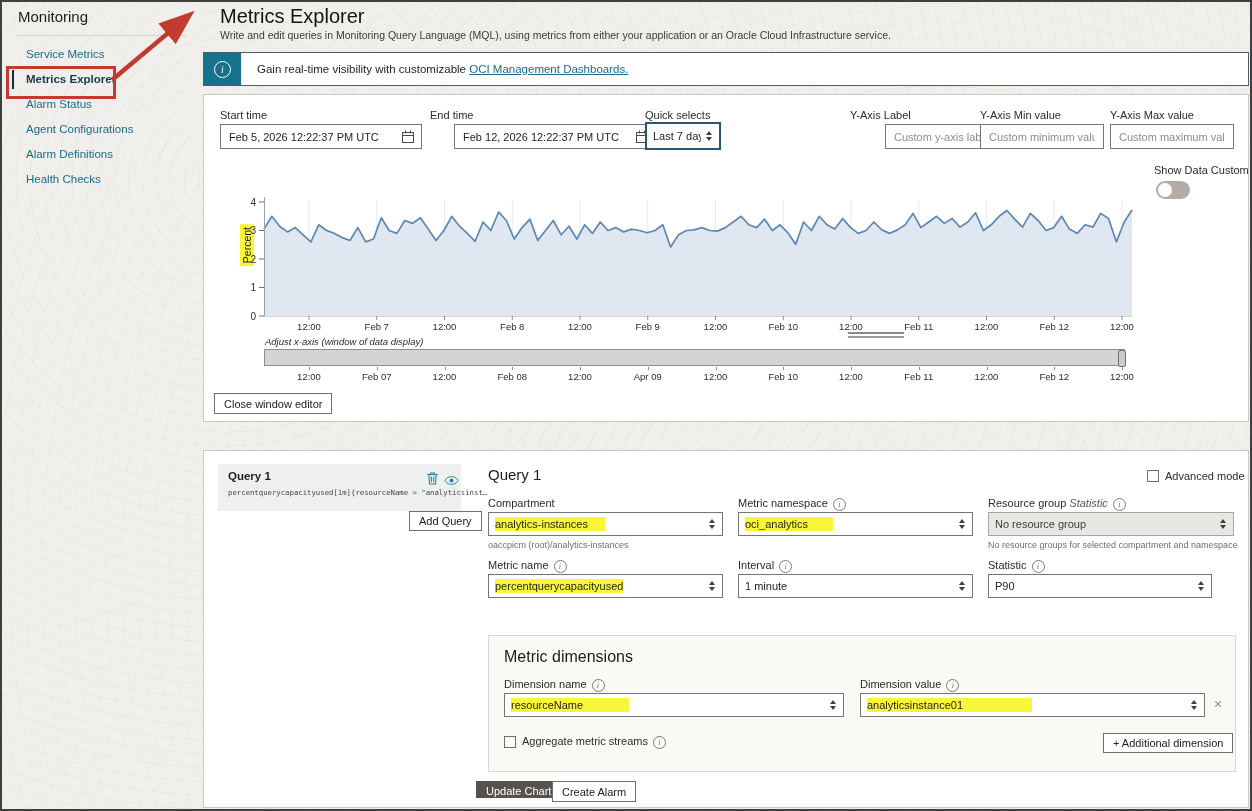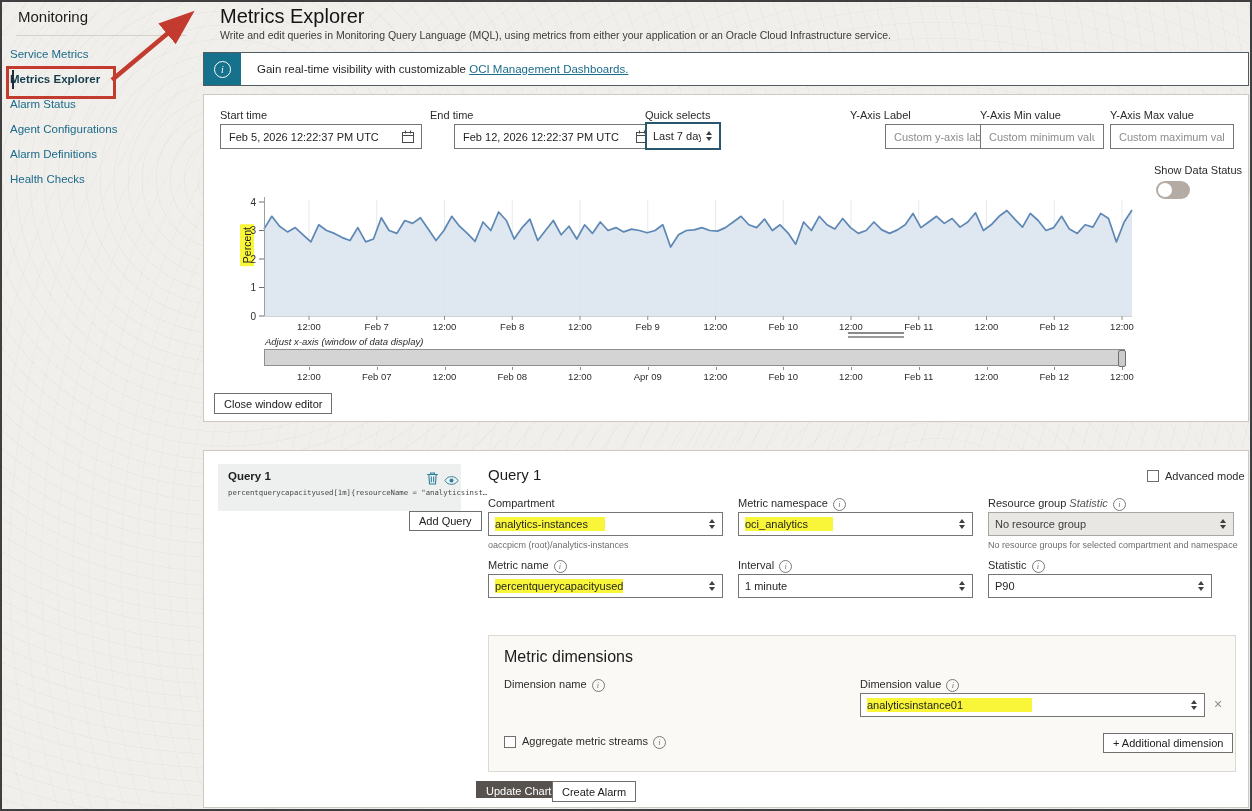--- a/index.html
+++ b/index.html
@@ -7,21 +7,21 @@
   #page{position:relative;width:1252px;height:811px;box-sizing:border-box;border:2px solid #3f3f3f;overflow:hidden;
     background-color:#f1efeb;
     background-image:repeating-radial-gradient(circle at 18% 22%, rgba(120,115,105,.05) 0 1px, transparent 1px 14px),
                      repeating-radial-gradient(circle at 75% 70%, rgba(120,115,105,.04) 0 1px, transparent 1px 16px);}
   .abs{position:absolute}
   .panel{position:absolute;background:#fff;border:1px solid #cdc9c2;box-sizing:border-box}
   .lbl{font-size:11px;color:#2b2b2b}
   
   .side-title{left:16px;top:6px;font-size:15px;color:#1c1c1c}
   .side-divider{left:14px;top:33px;width:170px;height:1px;background:#d5d1ca}
-  .navitem{position:relative;height:25px;line-height:25px;padding-left:8px;font-size:11.5px;color:#1b6b8a;cursor:pointer;white-space:nowrap}
+  .navitem{position:relative;height:25px;line-height:25px;padding-left:24px;font-size:11.5px;color:#1b6b8a;cursor:pointer;white-space:nowrap}
   .navitem.sel{color:#153c4d;font-weight:bold}
   .navitem.sel::before{content:"";position:absolute;left:10px;top:3px;bottom:3px;width:2px;background:#1c2e3a}
   #rebox{left:4px;top:64px;width:104px;height:27px;border:3px solid #c23b2e;background:transparent}
   
   #page-title{left:218px;top:3px;font-size:20px;color:#141414}
   #page-sub{left:218px;top:27px;font-size:10.5px;color:#3a3a3a}
   
   #banner{left:201px;top:50px;width:1046px;height:34px;background:#fff;border:1px solid #4f5d63;box-sizing:border-box;display:flex;align-items:stretch}
   #banner .block{width:37px;background:#15718c;display:flex;align-items:center;justify-content:center;flex:0 0 37px}
   .info-circ{width:15px;height:15px;border:1.4px solid #fff;border-radius:50%;color:#fff;font-size:10px;line-height:15px;text-align:center;font-style:italic;font-family:"Liberation Serif",serif}
@@ -140,21 +140,21 @@
   </div>
   <div class="abs lbl" style="left:978px;top:107px">Y-Axis Min value</div>
   <div class="field" style="left:978px;top:122px;width:124px">
     <input placeholder="Custom minimum value" style="">
   </div>
   <div class="abs lbl" style="left:1108px;top:107px">Y-Axis Max value</div>
   <div class="field" style="left:1108px;top:122px;width:124px">
     <input placeholder="Custom maximum value" style="">
   </div>
 
-  <div class="abs lbl" style="left:1152px;top:162px">Show Data Status</div>
+  <div class="abs lbl" style="left:1152px;top:162px">Show Data Custom</div>
   <div class="toggle" style="left:1154px;top:179px">
       <div class="knob"></div>
     </div>
 
   <div class="abs" id="ylab">Percent</div>
   <div class="abs" id="chartwrap" style="left:230px;top:190px;width:917px;height:145px"><svg width="917" height="145" viewBox="0 0 917 145">
         <line x1="77" y1="8" x2="77" y2="124" stroke="#e7e9ec" stroke-width="1"></line>
         <line x1="144.75" y1="8" x2="144.75" y2="124" stroke="#e7e9ec" stroke-width="1"></line>
         <line x1="212.5" y1="8" x2="212.5" y2="124" stroke="#e7e9ec" stroke-width="1"></line>
         <line x1="280.25" y1="8" x2="280.25" y2="124" stroke="#e7e9ec" stroke-width="1"></line>
@@ -317,20 +317,27 @@
     <span class="chev">
         <i class="up"></i>
         <i class="dn"></i>
       </span>
   </div>
 
   <div class="abs" id="dimbox"></div>
   <div class="abs secth" style="left:502px;top:646px">Metric dimensions</div>
 
   <div class="abs lbl" style="left:502px;top:676px"><span>Dimension name</span><span class="hint">i</span></div>
+  <div class="selbox" style="left:502px;top:691px;width:340px">
+    <span class="val"><mark style="min-width:118px">resourceName</mark></span>
+    <span class="chev">
+        <i class="up"></i>
+        <i class="dn"></i>
+      </span>
+  </div>
 
   <div class="abs lbl" style="left:858px;top:676px"><span>Dimension value</span><span class="hint">i</span></div>
   <div class="selbox" style="left:858px;top:691px;width:345px">
     <span class="val"><mark style="min-width:165px">analyticsinstance01</mark></span>
     <span class="chev">
         <i class="up"></i>
         <i class="dn"></i>
       </span>
   </div>
   <span class="xclose" style="left:1212px;top:694px">×</span>

